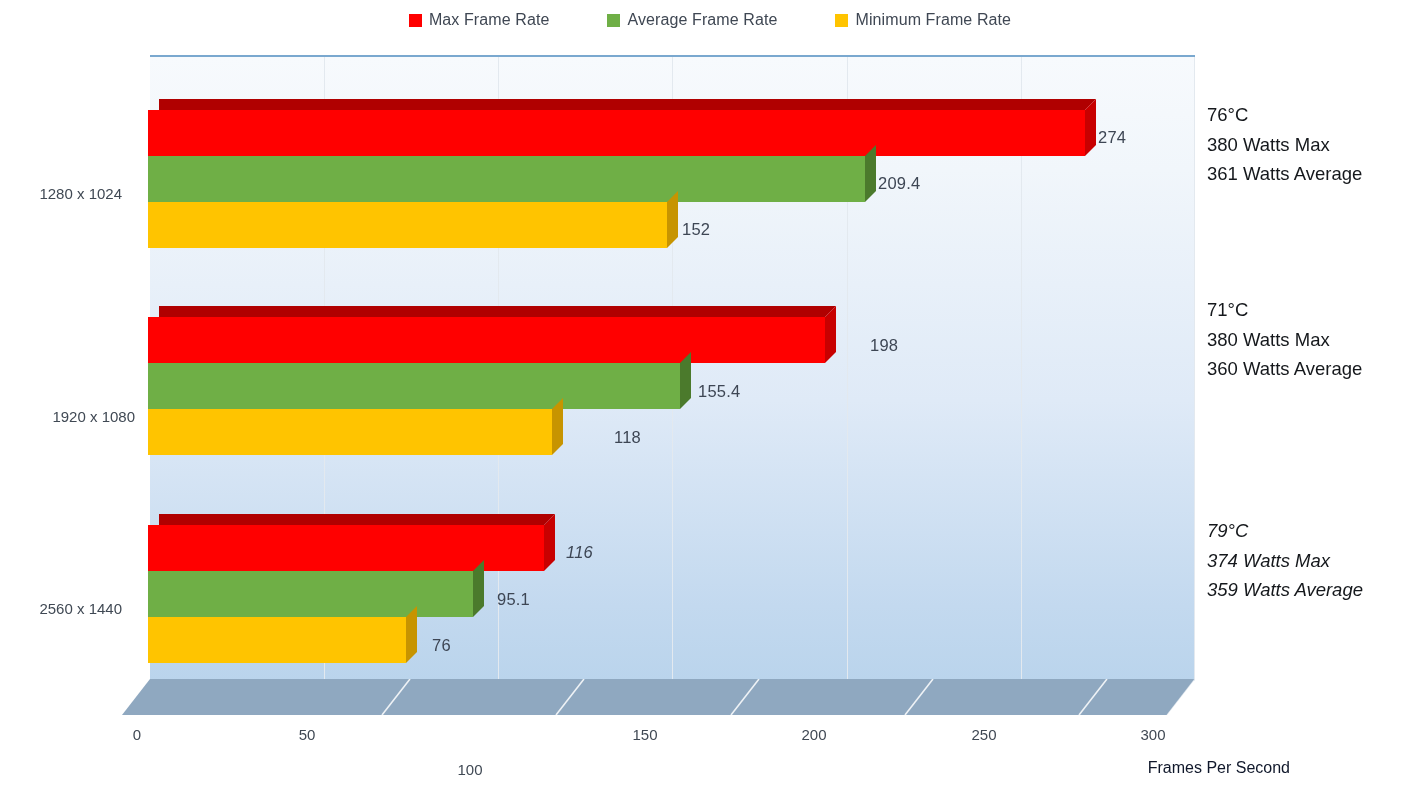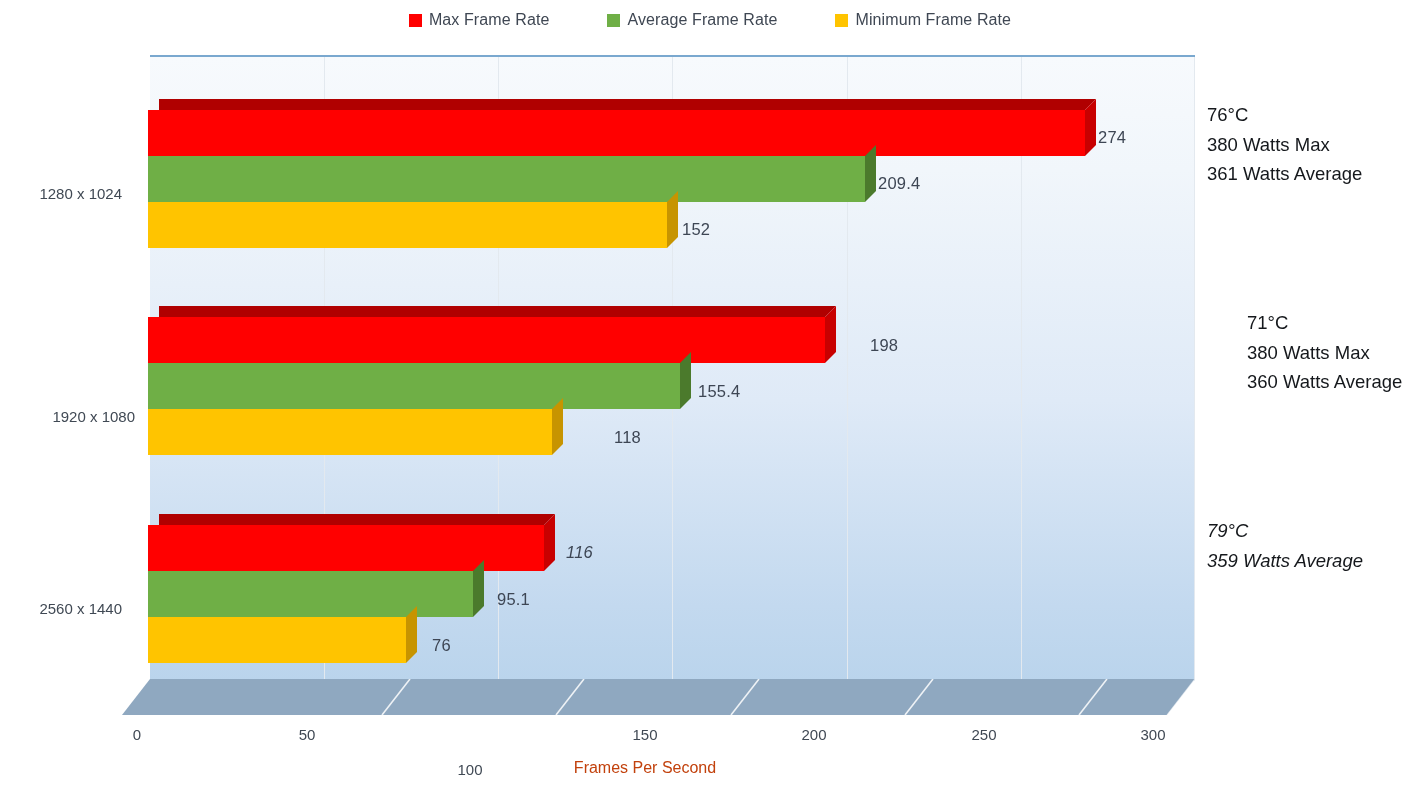--- a/index.html
+++ b/index.html
@@ -133,23 +133,23 @@
     font-size: 15px;
     color: #404954;
     transform: translateX(-50%);
     white-space: nowrap;
   }
   #x-axis-title {
     position: absolute;
     top: 759px;
     left: 0;
     width: 1290px;
-    text-align: center;
+    text-align: right;
     font-size: 16px;
-    color: #c2410c;
+    color: #0f172a;
   }
 
   
   .annotation {
     position: absolute;
     left: 1207px;
     font-size: 18.5px;
     line-height: 29.5px;
     color: #15181c;
     white-space: nowrap;
@@ -315,24 +315,25 @@
   <div class="xtick" style="left:1153px;">300</div>
 
   <div id="x-axis-title">Frames Per Second</div>
 
   <div class="annotation" style="top:100px;">
     <div>76°C</div>
     <div>380 Watts Max</div>
     <div>361 Watts Average</div>
   </div>
 
-  <div class="annotation" style="top:308px;margin-left:40px;">
+  <div class="annotation" style="top:295px;">
     <div>71°C</div>
     <div>380 Watts Max</div>
     <div>360 Watts Average</div>
   </div>
 
   <div class="annotation" style="top:516px;font-style:italic;">
     <div>79°C</div>
+    <div>374 Watts Max</div>
     <div>359 Watts Average</div>
   </div>
 
 </div>
 
 </body></html>

